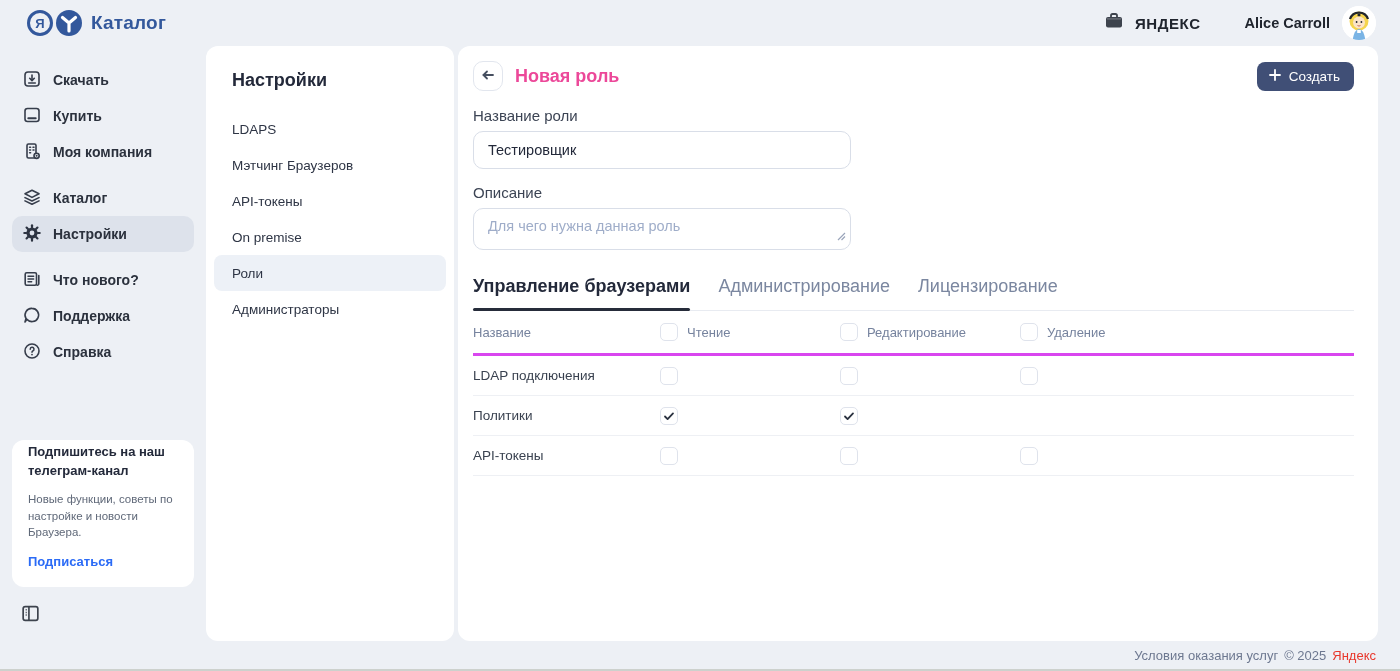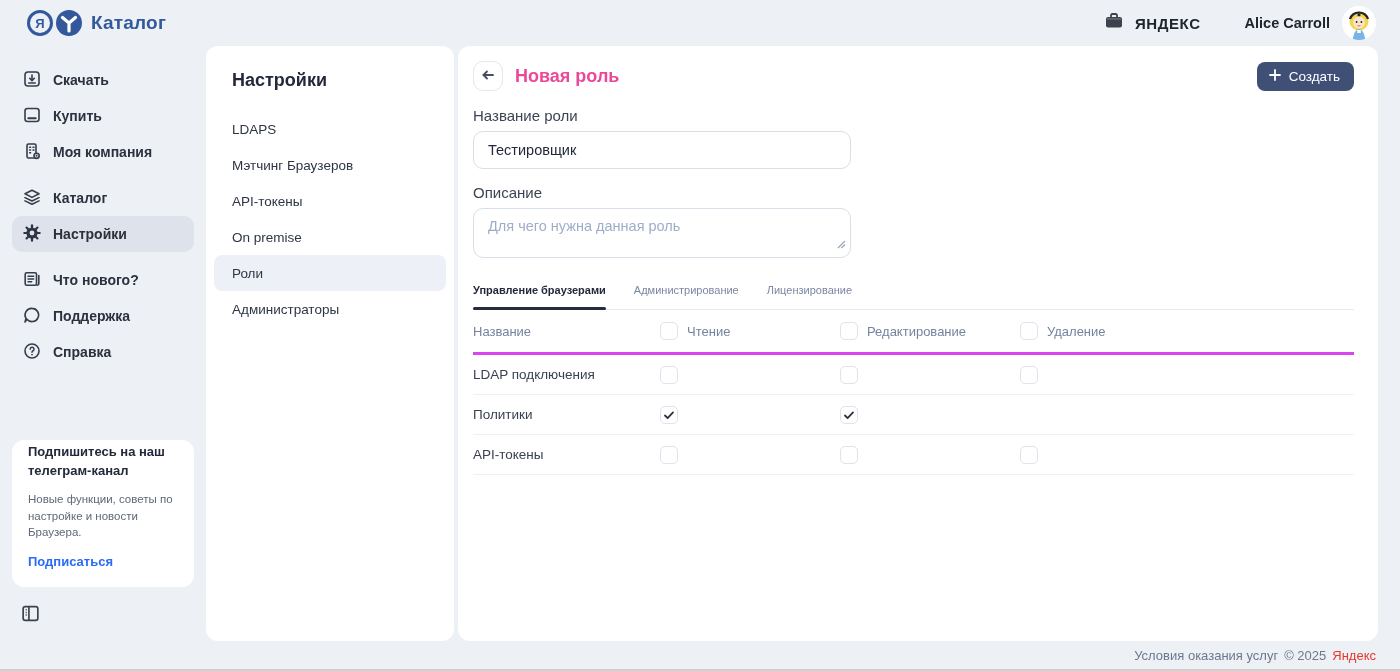--- a/index.html
+++ b/index.html
@@ -55,29 +55,29 @@
   .main-title { font-size:18px; font-weight:bold; color:#ec4899; margin-left:12px; }
   .create-btn { margin-left:auto; display:flex; align-items:center; gap:7px; background:#404f76; color:#fff;
                 border:none; border-radius:8px; padding:0 14px 0 11px; height:29px; font-size:13.5px;
                 font-family:inherit; cursor:pointer; }
 
   .form { margin-top:16px; }
   .field-label { font-size:15px; color:#3c4454; margin-bottom:7px; }
   .text-input { width:378px; height:38px; border:1px solid #d9dee8; border-radius:10px; padding:0 14px;
                 font-size:14.5px; color:#23293a; font-family:inherit; background:#fff; outline:none; }
   .ta-wrap { position:relative; width:378px; }
-  .text-area { width:378px; height:50px; border:1px solid #d9dee8; border-radius:10px; padding:9px 14px;
+  .text-area { width:378px; height:42px; border:1px solid #d9dee8; border-radius:10px; padding:9px 14px;
                font-size:14.5px; font-family:inherit; color:#23293a; resize:none; outline:none; display:block; }
   .text-area::placeholder { color:#9fadc9; }
   .ta-grip { position:absolute; right:5px; bottom:5px; pointer-events:none; }
   .field + .field { margin-top:15px; }
 
   
   .tabs { display:flex; gap:28px; margin-top:26px; border-bottom:1px solid #e8ebf1; }
-  .tab { font-size:11px; color:#7b87a0; padding-bottom:13px; cursor:pointer; position:relative; }
+  .tab { font-size:18px; color:#7b87a0; padding-bottom:13px; cursor:pointer; position:relative; }
   .tab.active { color:#23293a; font-weight:bold; }
   .tab.active::after { content:""; position:absolute; left:0; right:0; bottom:-1px; height:3px;
                        background:#262c3a; border-radius:2px; }
 
   
   .perm-table { margin-top:0; }
   .perm-row { display:grid; grid-template-columns:187px 180px 180px 1fr; align-items:center; }
   .perm-head { height:45px; border-bottom:3px solid #d946ef; }
   .perm-head .col-label { font-size:13px; color:#76839e; }
   .head-cell, .cell { display:flex; align-items:center; gap:9px; }

